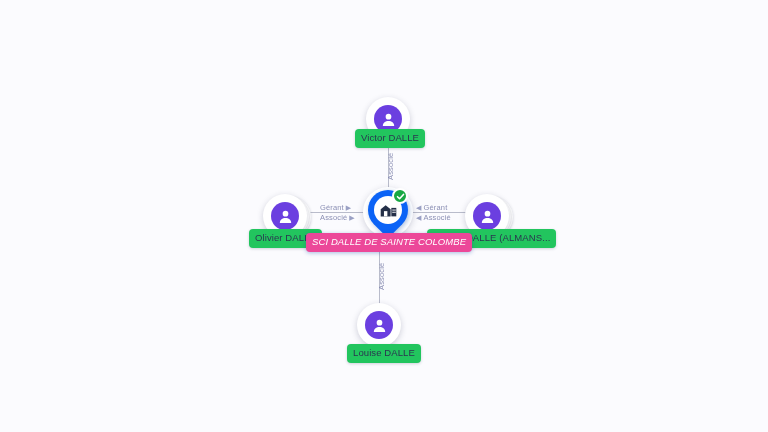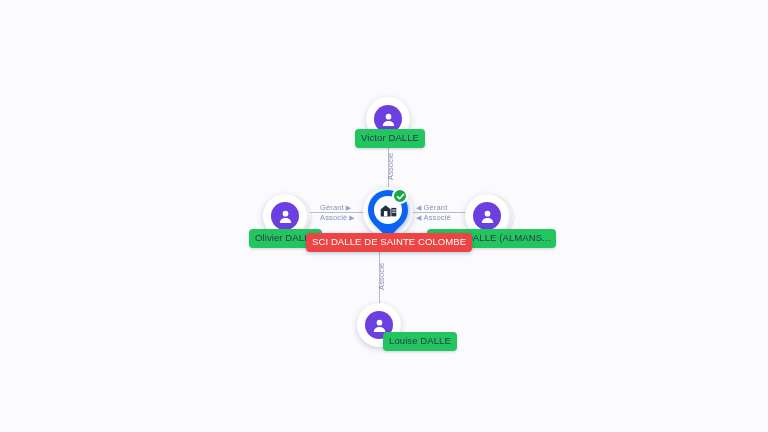--- a/index.html
+++ b/index.html
@@ -112,24 +112,25 @@
     color: #2b3550;
     font-size: 9.5px;
     line-height: 1;
     padding: 4px 6px 5px;
     border-radius: 4px;
     white-space: nowrap;
     box-shadow: 0 1px 3px rgba(40,45,80,0.20);
     letter-spacing: .1px;
   }
   .node-label.selected {
-    background: #ef4444;
+    background: #ec4899;
     color: #ffffff;
     box-shadow: 0 1px 4px rgba(15,70,170,0.35);
     z-index: 40;
+    font-style: italic;
   }
 
   
   .edge-label {
     position: absolute;
     font-size: 7.5px;
     line-height: 9.5px;
     color: #8b8fb4;
     white-space: nowrap;
     letter-spacing: .15px;
@@ -223,21 +224,21 @@
 
   <div class="person-node" style="left:357px; top:303px;">
     <div class="stack-card s1"></div>
     <div class="avatar-circle">
       <svg viewBox="0 0 24 24" fill="#ffffff" aria-hidden="true">
         <circle cx="12" cy="8" r="4"></circle>
         <path d="M4 21c0-4.4 3.6-7 8-7s8 2.6 8 7z"></path>
       </svg>
     </div>
   </div>
-  <div class="node-label" style="left:347px; top:332px;margin-left:36px;">Louise DALLE</div>
+  <div class="node-label" style="left:347px; top:344px;">Louise DALLE</div>
 
   <div class="company-node z-top" style="left:362px; top:188px;">
     <div class="pin-halo"></div>
     <div class="pin-shape"></div>
     <div class="pin-inner">
       <svg viewBox="0 0 24 22" fill="#253048" aria-hidden="true">
         <path d="M1 20V9.8L8 4.4l7 5.4V20z"></path>
         <path d="M16 20V8h7v12z"></path>
         <rect x="5.6" y="12.6" width="4.8" height="7.4" fill="#ffffff"></rect>
         <rect x="17.6" y="10.2" width="1.8" height="1.8" fill="#ffffff"></rect>

